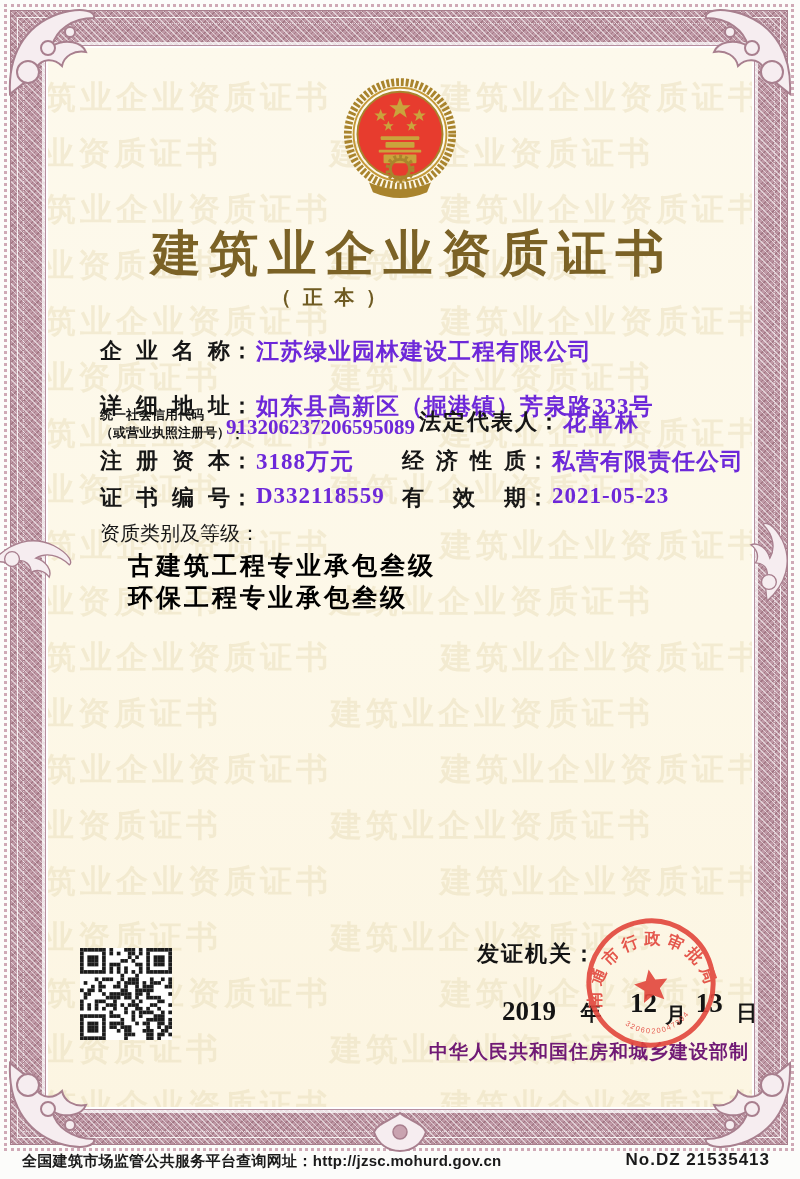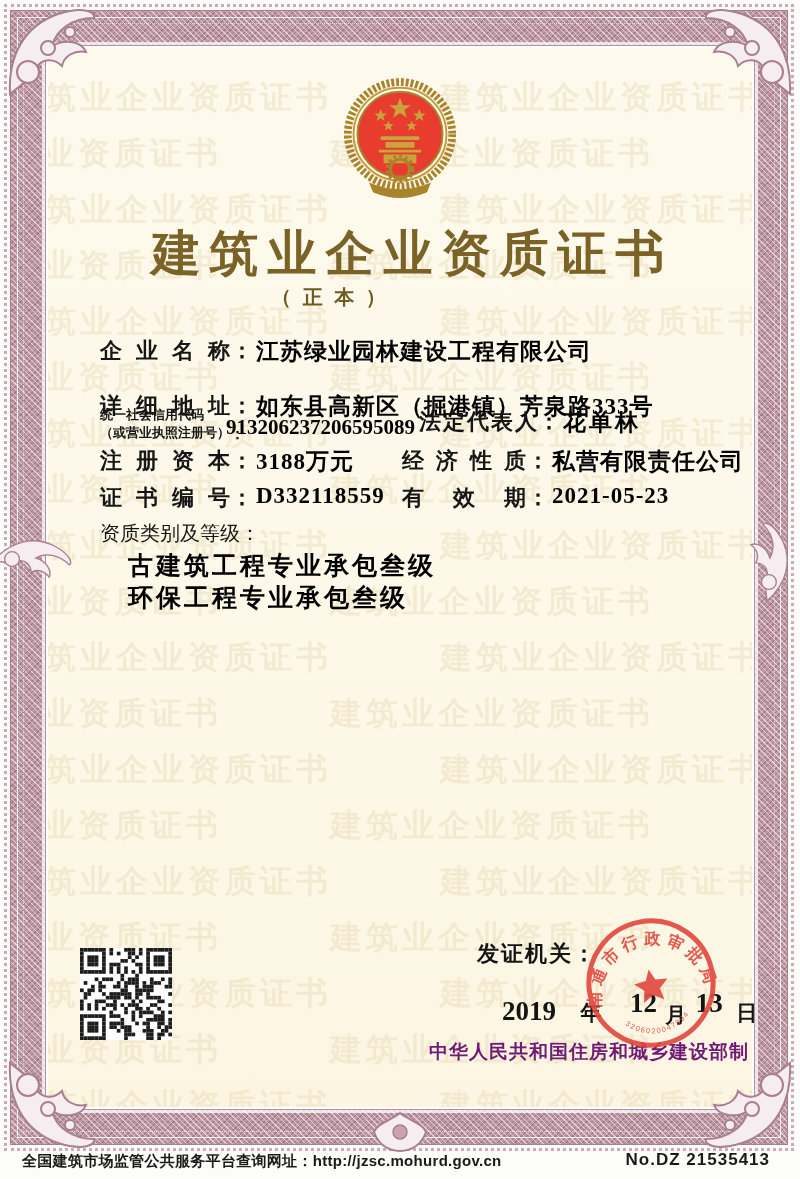--- a/index.html
+++ b/index.html
@@ -44,21 +44,21 @@
     font-size:49px; font-weight:bold; color:#7b6226; letter-spacing:9px; text-indent:9px;padding-left:16px; }
   .cert-subtitle { position:absolute; left:0; top:284px; width:660px; text-align:center; z-index:2;
     font-size:20px; font-weight:bold; color:#6f5b22; letter-spacing:3px; }
 
   
   .row { position:absolute; display:flex; align-items:flex-start; white-space:nowrap; z-index:2; color:#141414; }
   .lbl { display:inline-block; font-weight:bold; font-size:22px; color:#161616;
          text-align:justify; text-align-last:justify; text-justify:inter-character; }
   .w130 { width:130px; } .w125 { width:124px; } .w118 { width:118px; }
   .colon { font-weight:bold; font-size:22px; margin:0 3px 0 1px; }
-  .val { font-family:"Liberation Serif", serif; font-weight:600; font-size:23px; letter-spacing:1px; color:#000000; }
+  .val { font-family:"Liberation Serif", serif; font-weight:600; font-size:23px; letter-spacing:1px; color:#6d28d9; }
   .val-code { font-size:21px; letter-spacing:0; }
   .lbl-small { display:inline-block; width:126px; font-weight:bold; font-size:13px; line-height:1.3; color:#161616; }
   .lbl-small .l2 { display:flex; align-items:center; }
   .q-heading { position:absolute; left:100px; top:520px; font-size:20px; font-weight:normal; color:#161616; z-index:2; }
   .q-item { position:absolute; left:128px; font-family:"Liberation Serif", serif; font-weight:600;
             font-size:25px; letter-spacing:3px; color:#000000; z-index:2; }
 
   
   .qr { position:absolute; left:80px; top:948px; width:92px; height:92px; background:#fff; z-index:2; }
   .authority { position:absolute; left:477px; top:939px; font-size:22px; font-weight:bold; letter-spacing:2px; color:#141414; z-index:2; }

